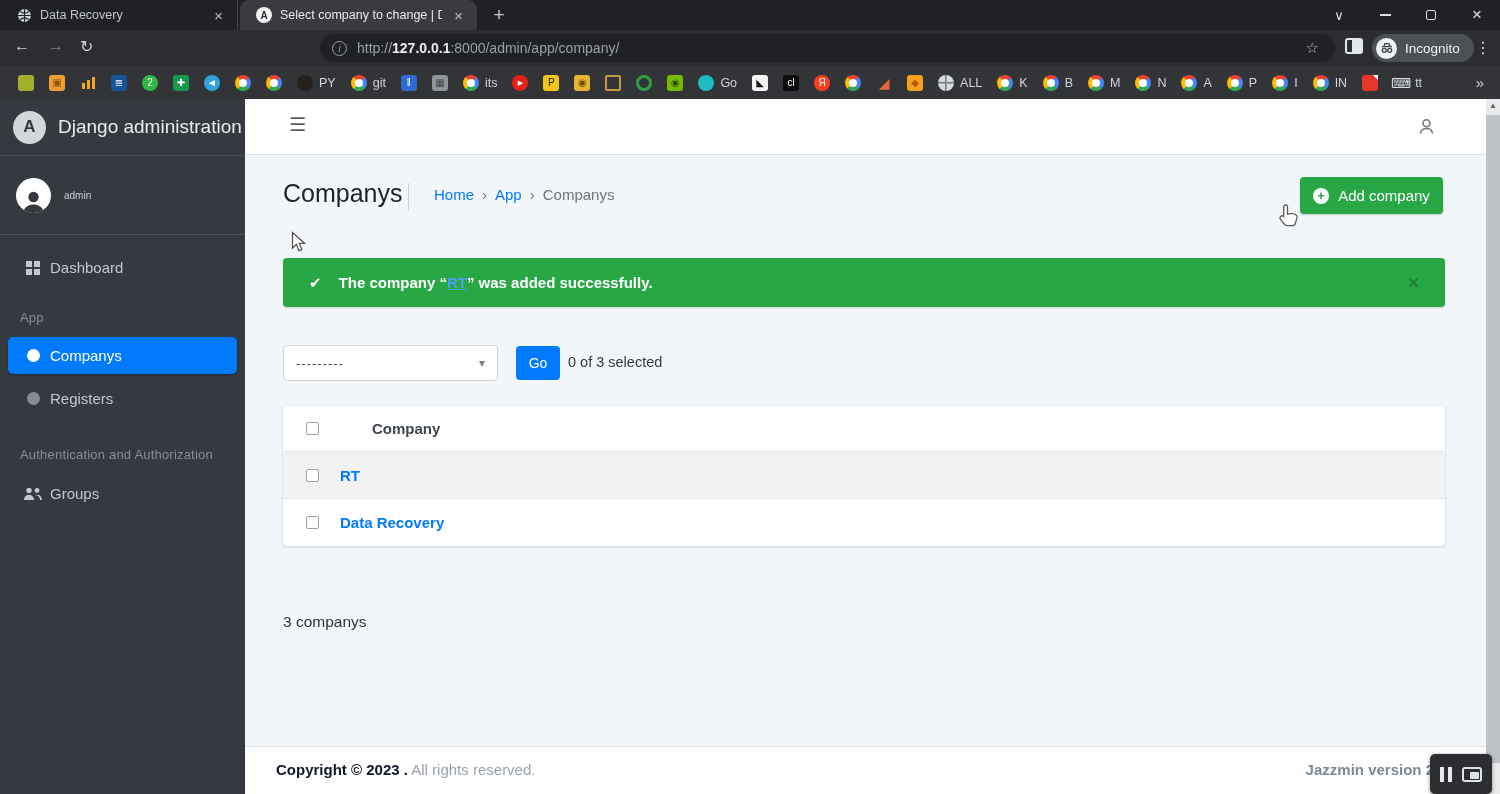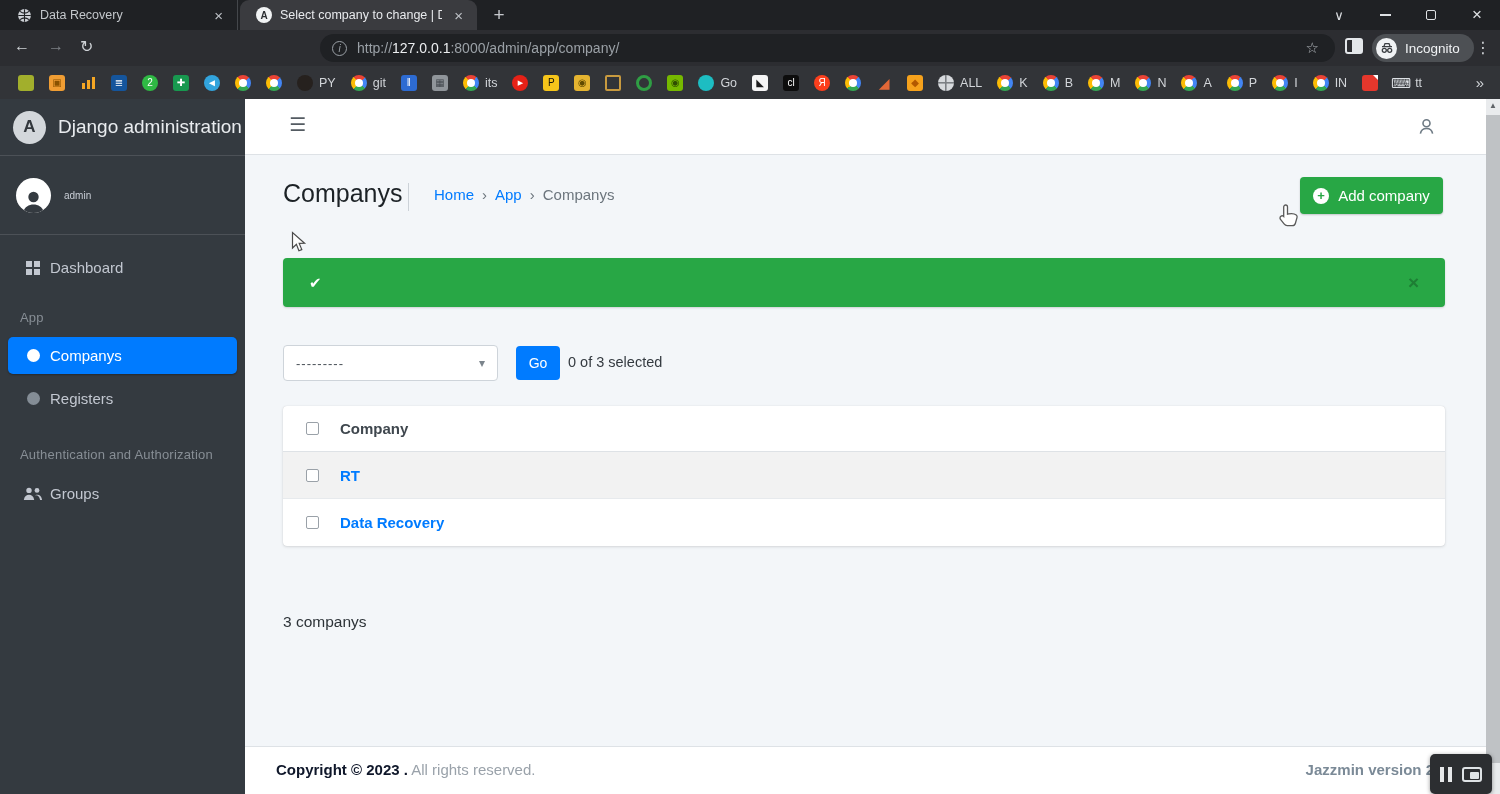--- a/index.html
+++ b/index.html
@@ -23,21 +23,21 @@
   .win-sq { width:10px; height:10px; border:1.5px solid #dee1e4; border-radius:2px; display:inline-block; }
 
   .navrow { position:absolute; left:0; top:30px; width:1500px; height:36px; background:#2c2d31; }
   .navbtn { position:absolute; top:7px; font-size:16px; color:#cfd2d6; }
   .navbtn.dim { color:#7d8186; }
   .omnibox { position:absolute; left:320px; top:4px; width:1015px; height:28px; background:#1f2124; border-radius:14px;
              display:flex; align-items:center; padding:0 12px; }
   .info-i { width:15px; height:15px; border:1.4px solid #9aa0a6; border-radius:50%; color:#9aa0a6; font-size:10px;
             display:flex; align-items:center; justify-content:center; font-style:italic; flex:0 0 15px; }
   .url { margin-left:10px; font-size:14px; color:#9aa0a6; white-space:nowrap; flex:1; }
-  .url .host { color:#eceef0; font-weight:400; }
+  .url .host { color:#eceef0; font-weight:700; }
   .star { font-size:15px; color:#aeb3b8; margin-right:4px; }
   .panel-icon { position:absolute; left:1345px; top:8px; width:18px; height:16px; border:2px solid #e4e7ea; border-radius:3px;
                 background:linear-gradient(to right, transparent 0 5px, #e4e7ea 5px 100%); }
   .incog { position:absolute; left:1372px; top:4px; height:28px; background:#4d5054; border-radius:14px;
            display:flex; align-items:center; padding:0 14px 0 4px; color:#f0f2f4; font-size:13.5px; gap:8px; }
   .incog-ic { width:21px; height:21px; border-radius:50%; background:#f0f2f4; display:flex; align-items:center; justify-content:center; }
   .dots { position:absolute; left:1475px; top:8px; font-size:16px; color:#cfd2d6; }
 
   .bookmarks { position:absolute; left:0; top:66px; width:1500px; height:33px; background:#323438; display:flex; align-items:center; }
   .bm-list { display:flex; align-items:center; gap:15px; padding:0 18px; height:100%; flex:1; overflow:hidden; }
@@ -107,21 +107,21 @@
 
   .fselect { position:absolute; left:38px; top:190px; width:215px; height:36px; background:#fff; border:1px solid #ced4da; border-radius:4px;
              display:flex; align-items:center; font-size:13px; color:#495057; padding:0 12px; letter-spacing:1px; }
   .fselect .caret { margin-left:auto; color:#7b848c; font-size:12px; letter-spacing:0; }
   .btn-go { position:absolute; left:271px; top:191px; width:44px; height:34px; background:#007bff; border-radius:4px; color:#fff;
             font-size:14px; display:flex; align-items:center; justify-content:center; }
   .sel-count { position:absolute; left:323px; top:199px; font-size:14.5px; color:#343a40; }
 
   .tcard { position:absolute; left:38px; top:251px; width:1162px; background:#ffffff; border-radius:4px;
            box-shadow:0 0 1px rgba(0,0,0,.15), 0 1px 3px rgba(0,0,0,.12); overflow:hidden; }
-  .thead { height:46px; display:flex; align-items:center; border-bottom:1px solid #dee2e6; }
+  .thead { height:46px; display:flex; align-items:center; border-bottom:1px solid #dee2e6;gap:32px; }
   .trow { height:47px; display:flex; align-items:center; border-bottom:1px solid #e7eaed; }
   .trow:last-child { border-bottom:none; }
   .trow.striped { background:#f2f2f2; }
   .cbx { width:13px; height:13px; border:1px solid #9aa1a8; border-radius:2px; background:#fff; margin-left:23px; flex:0 0 13px; }
   .thead .hlabel { margin-left:21px; font-size:15px; font-weight:700; color:#3f474e; }
   .trow .rlink { margin-left:21px; font-size:15px; font-weight:700; color:#007bff; text-decoration:none; }
   .row-count { position:absolute; left:38px; top:458px; font-size:15.5px; color:#2d3338; }
 
   .footer { position:absolute; left:245px; top:746px; width:1241px; height:48px; background:#ffffff; border-top:1px solid #dee2e6; }
   .copy { position:absolute; left:31px; top:14px; font-size:15px; color:#9aa2aa; }
@@ -404,20 +404,21 @@
       <span>›</span>
       <span>Companys</span>
     </div>
     <div class="btn-add">
       <span class="plus-circ">+</span>
       <span>Add company</span>
     </div>
 
     <div class="alert">
       <span class="chk">✔</span>
+      <span><span>The company “</span><a class="alink">RT</a><span>” was added successfully.</span></span>
       <span class="alert-close">×</span>
     </div>
 
     <div class="fselect">
       <span>---------</span>
       <span class="caret">▾</span>
     </div>
     <div class="btn-go">Go</div>
     <div class="sel-count">0 of 3 selected</div>
 

